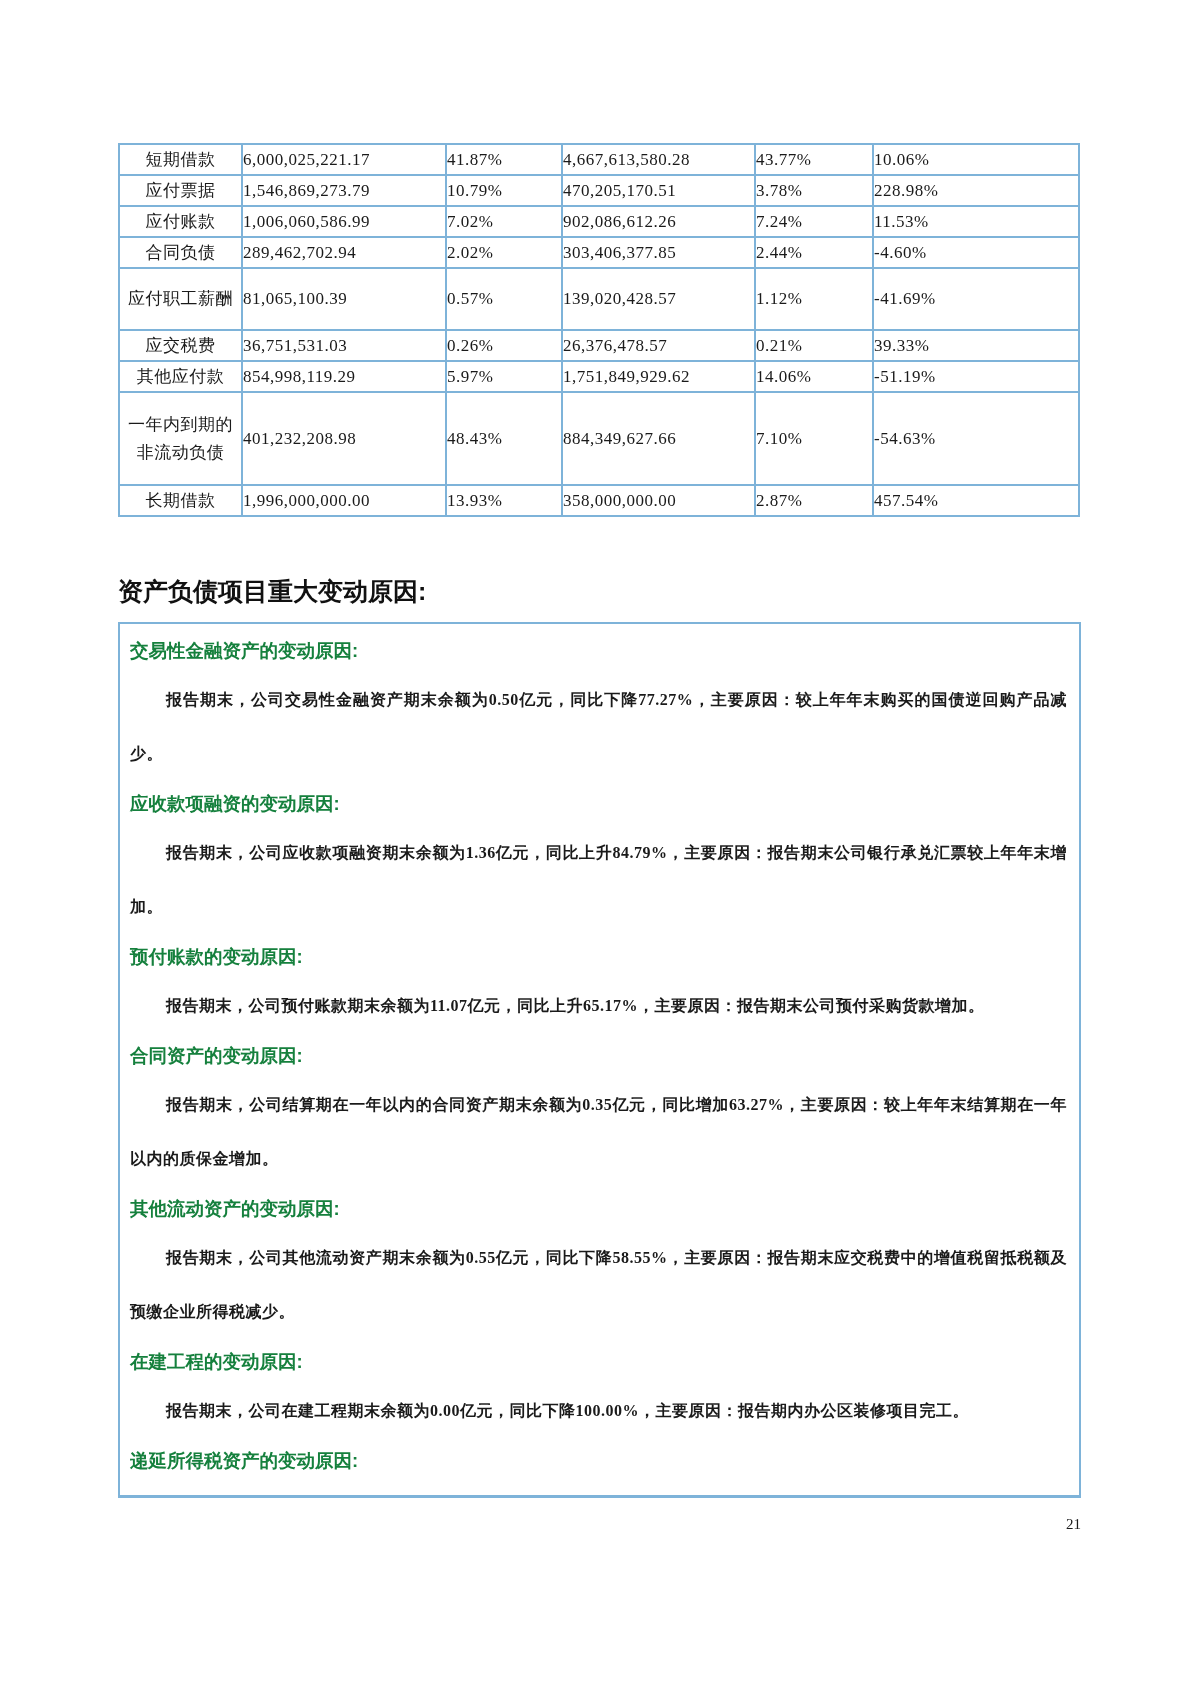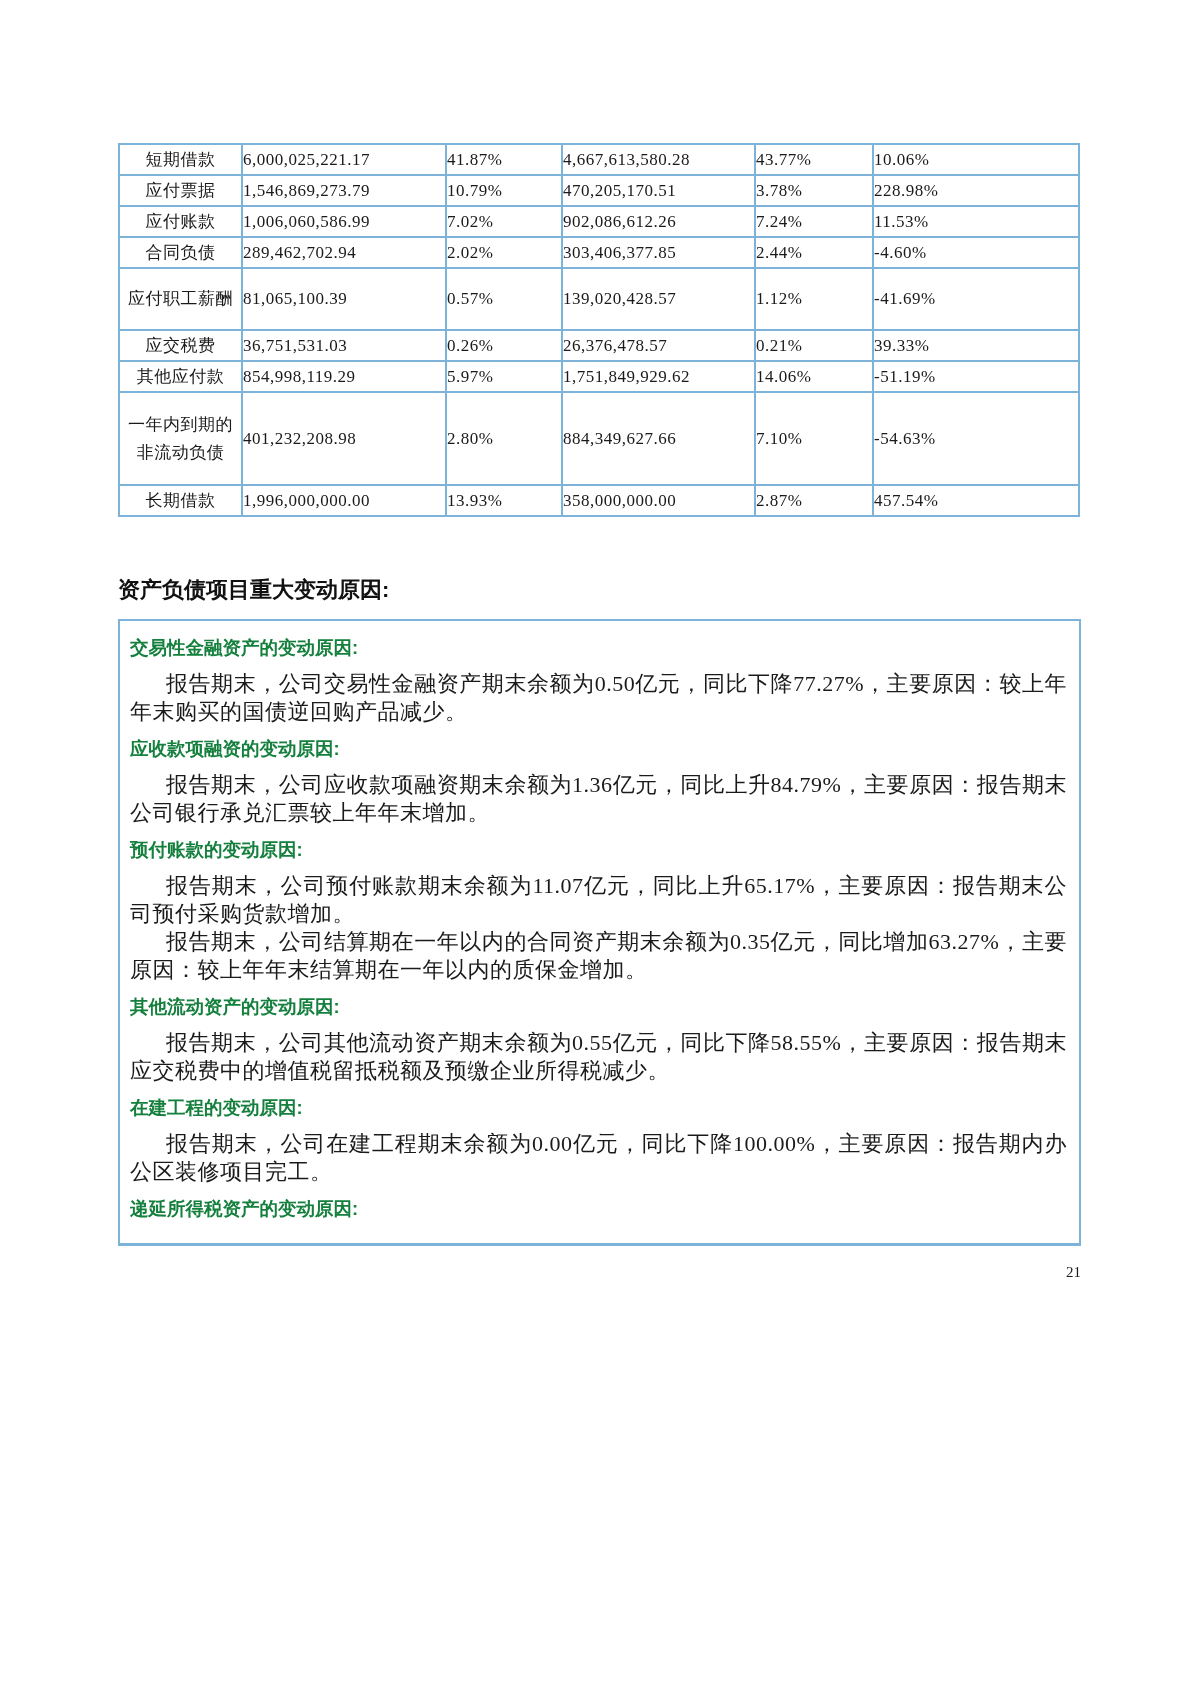--- a/index.html
+++ b/index.html
@@ -31,46 +31,47 @@
   td.num,td.pct{text-align:left;padding-right:10px;}
   tr.h1{height:31px;}
   tr.h2{height:62px;}
   tr.h3{height:93px;}
 
   
   .main-title{
     margin-top:58px;
     font-family:"Liberation Sans","DejaVu Sans",sans-serif;
     font-weight:bold;
-    font-size:22px;
+    font-size:25px;
     color:#111;
   }
 
   
   .box{
     margin-top:14px;
     border:2px solid #7eb3d9;
     border-bottom-width:3px;
     padding:4px 12px 12px 10px;
     box-sizing:border-box;
     width:963px;
   }
   .sec-h{
     font-family:"Liberation Sans","DejaVu Sans",sans-serif;
     font-weight:bold;
     font-size:18.5px;
     line-height:45px;
     color:#15803d;
   }
   .sec-b{
-    font-size:22px;
-    line-height:28px;
+    font-size:16px;
+    line-height:54px;
     text-align:justify;
     text-indent:36px;
     letter-spacing:0.5px;
+    font-weight:bold;
   }
   .sec-b:empty{display:none;}
 
   
   .page-num{
     margin-top:18px;
     text-align:right;
     font-size:15px;
   }
 </style>
@@ -141,21 +142,21 @@
         <td class="lbl">其他应付款</td>
         <td class="num">854,998,119.29</td>
         <td class="pct">5.97%</td>
         <td class="num">1,751,849,929.62</td>
         <td class="pct">14.06%</td>
         <td class="pct">-51.19%</td>
       </tr>
       <tr class="h3">
         <td class="lbl">一年内到期的非流动负债</td>
         <td class="num">401,232,208.98</td>
-        <td class="pct">2.80%</td>
+        <td class="pct">48.43%</td>
         <td class="num">884,349,627.66</td>
         <td class="pct">7.10%</td>
         <td class="pct">-54.63%</td>
       </tr>
       <tr class="h1">
         <td class="lbl">长期借款</td>
         <td class="num">1,996,000,000.00</td>
         <td class="pct">13.93%</td>
         <td class="num">358,000,000.00</td>
         <td class="pct">2.87%</td>
@@ -177,20 +178,21 @@
       <div class="sec-h">应收款项融资的变动原因:</div>
       <div class="sec-b">报告期末，公司应收款项融资期末余额为1.36亿元，同比上升84.79%，主要原因：报告期末公司银行承兑汇票较上年年末增加。</div>
     </div>
 
     <div class="sec">
       <div class="sec-h">预付账款的变动原因:</div>
       <div class="sec-b">报告期末，公司预付账款期末余额为11.07亿元，同比上升65.17%，主要原因：报告期末公司预付采购货款增加。</div>
     </div>
 
     <div class="sec">
+      <div class="sec-h">合同资产的变动原因:</div>
       <div class="sec-b">报告期末，公司结算期在一年以内的合同资产期末余额为0.35亿元，同比增加63.27%，主要原因：较上年年末结算期在一年以内的质保金增加。</div>
     </div>
 
     <div class="sec">
       <div class="sec-h">其他流动资产的变动原因:</div>
       <div class="sec-b">报告期末，公司其他流动资产期末余额为0.55亿元，同比下降58.55%，主要原因：报告期末应交税费中的增值税留抵税额及预缴企业所得税减少。</div>
     </div>
 
     <div class="sec">
       <div class="sec-h">在建工程的变动原因:</div>

